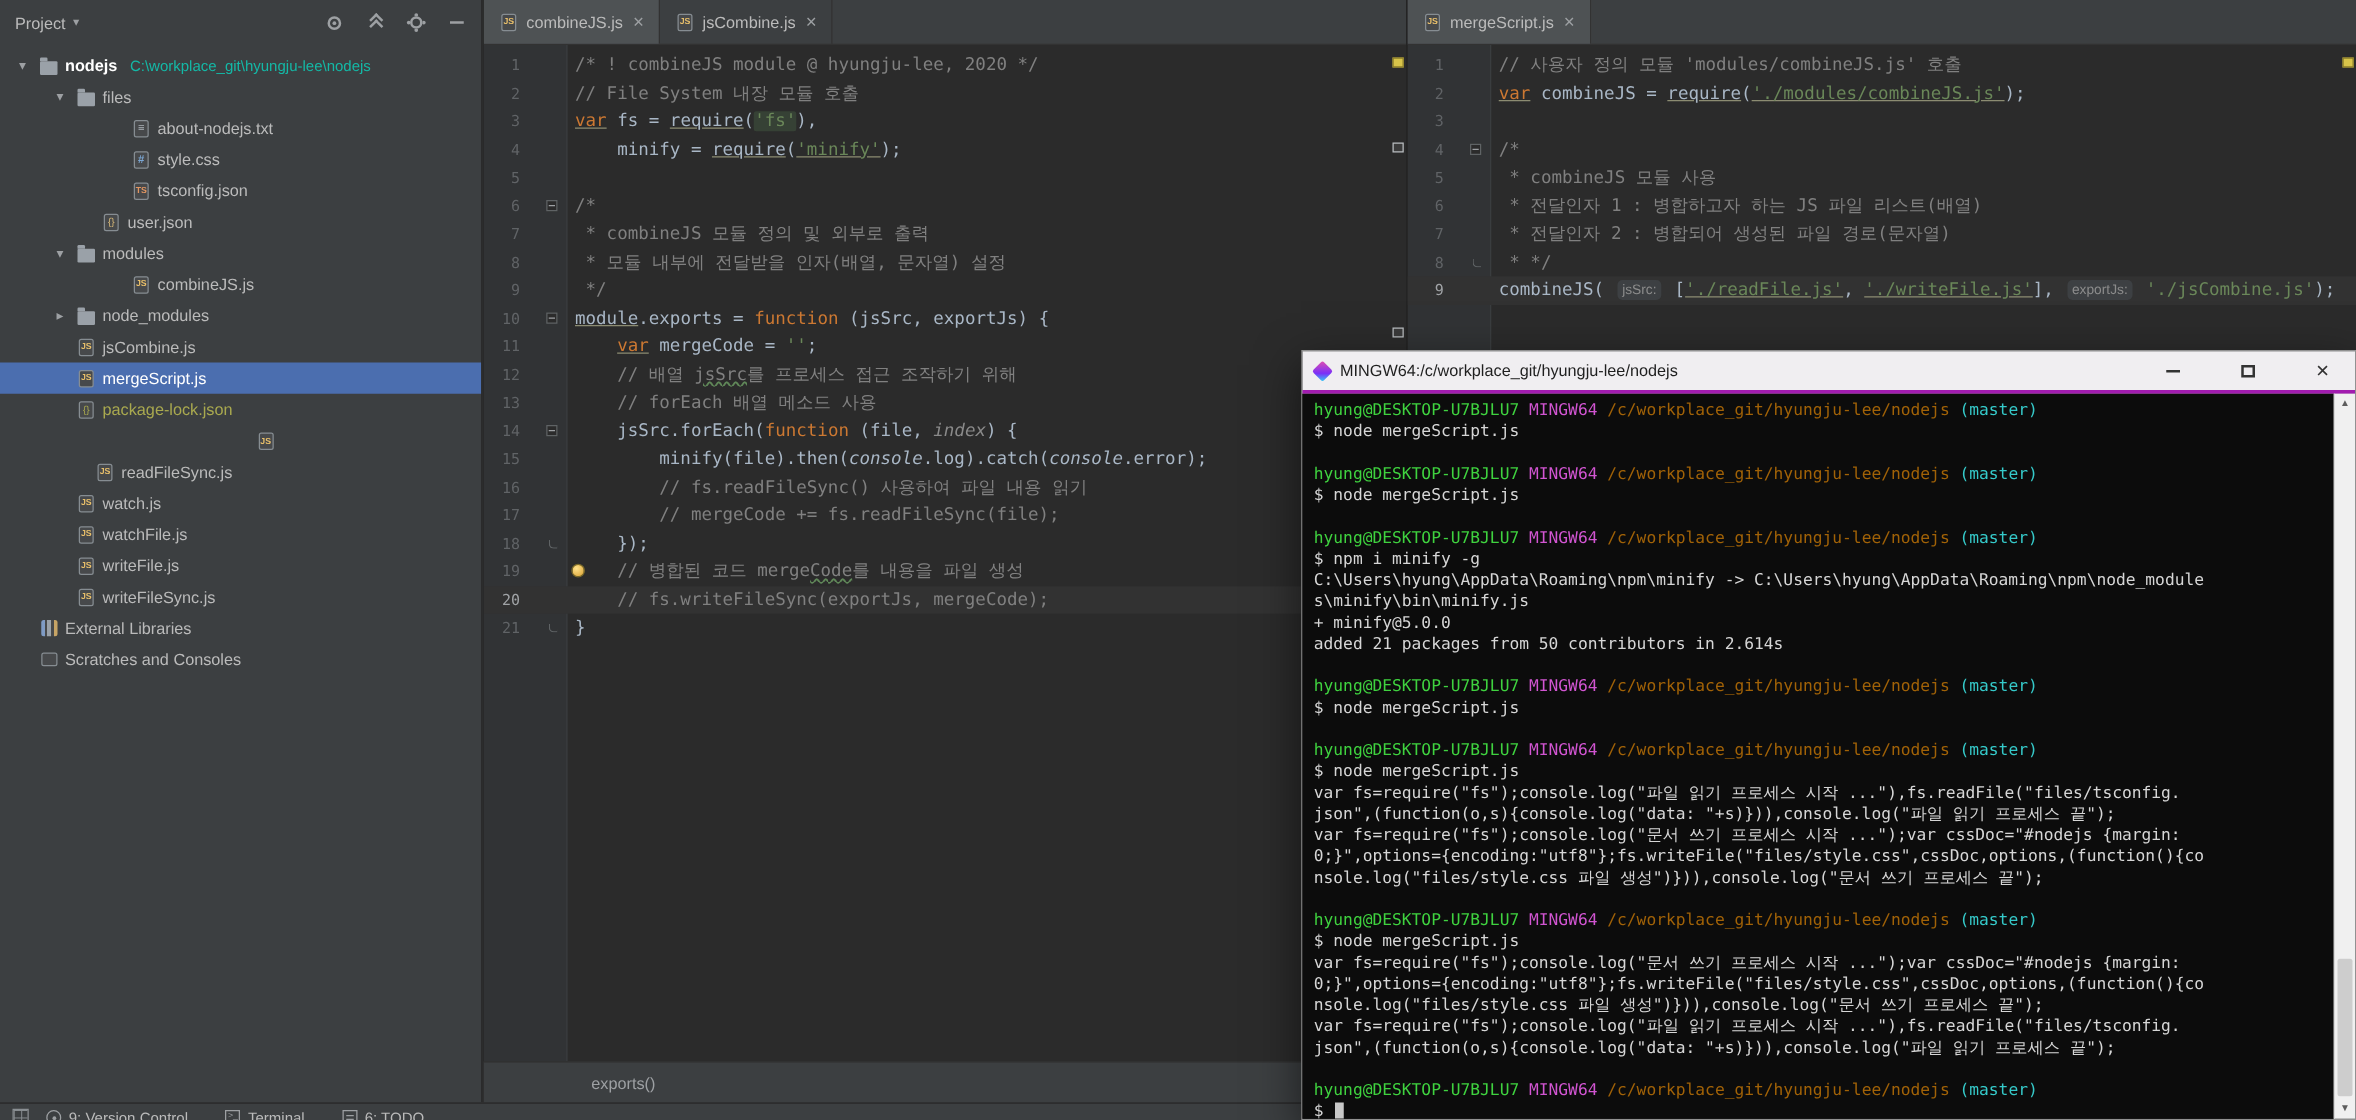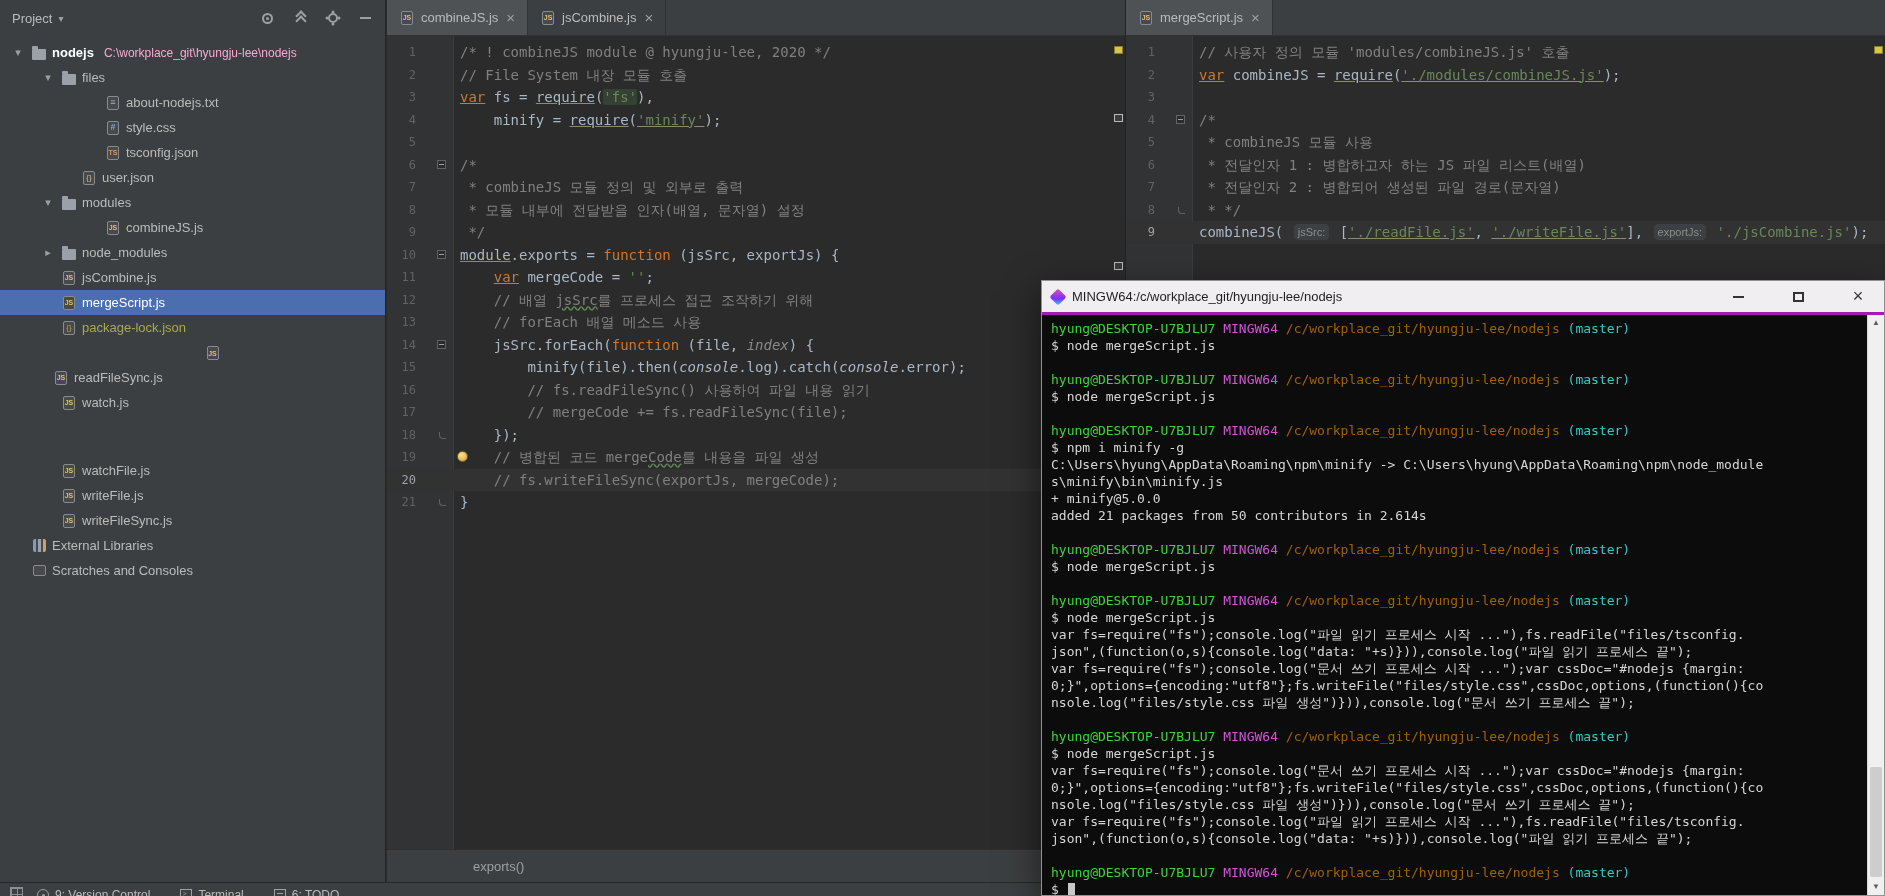--- a/index.html
+++ b/index.html
@@ -20,21 +20,21 @@
   .ic-collapse::before{top:0}.ic-collapse::after{top:5px}
   .ic-gear{width:10px;height:10px;border:2px solid #9da0a3;border-radius:50%;box-shadow:0 -6px 0 -3.5px #9da0a3,0 6px 0 -3.5px #9da0a3,6px 0 0 -3.5px #9da0a3,-6px 0 0 -3.5px #9da0a3}
   .ic-hide{width:11px;height:2px;background:#9da0a3}
   .tree{padding-top:4px}
   .trow{display:flex;align-items:center;height:25px;font-size:13px;color:#bbbbbb;gap:5px;white-space:nowrap;overflow:hidden}
   .trow.selected{background:#4b6eaf}
   .trow.selected .tlabel,.trow.selected .tsuffix{color:#ffffff}
   .arrow{width:16px;flex:none;color:#9da0a3;font-size:11px;text-align:center}
   .tlabel.bold{font-weight:bold;color:#ffffff}
   .tlabel.ignored{color:#a9a94f}
-  .tsuffix{color:#f9a8d4;font-size:12px;margin-left:5px}
+  .tsuffix{color:#14b8a6;font-size:12px;margin-left:5px}
 
   
   .fic{display:inline-flex;width:16px;height:16px;align-items:center;justify-content:center;flex:none}
   .fic i{font-style:normal;width:12px;height:14px;background:#47494b;border:1px solid #868d92;border-radius:2px;display:flex;align-items:center;justify-content:center;line-height:1}
   .fic-js i::before{content:"JS";color:#e8bf6a;font-size:7px;font-weight:bold}
   .fic-json i::before{content:"{}";color:#d5b778;font-size:8px}
   .fic-tsjson i::before{content:"TS";color:#e09562;font-size:7px;font-weight:bold}
   .fic-lockjson i::before{content:"{}";color:#a9a94f;font-size:8px}
   .fic-css i::before{content:"#";color:#7ba7d4;font-size:9px;font-weight:bold}
   .fic-txt i::before{content:"≡";color:#aab2b8;font-size:9px}
@@ -212,35 +212,35 @@
           </span>
           <span class="tlabel ignored">package-lock.json</span>
         </div>
         <div class="trow" style="padding-left: 40px; flex-direction: column;">
           <span class="arrow"></span>
           <span class="fic fic-js">
             <i></i>
           </span>
           <span class="tlabel">readFile.js</span>
         </div>
-        <div class="trow" style="padding-left: 32px; text-align: right;">
+        <div class="trow" style="padding-left: 55px; text-align: right;">
           <span class="arrow"></span>
           <span class="fic fic-js">
             <i></i>
           </span>
           <span class="tlabel">readFileSync.js</span>
         </div>
         <div class="trow" style="padding-left: 40px;">
           <span class="arrow"></span>
           <span class="fic fic-js">
             <i></i>
           </span>
           <span class="tlabel">watch.js</span>
         </div>
-        <div class="trow" style="padding-left: 40px; margin-top: 43px;">
+        <div class="trow" style="padding-left: 40px;">
           <span class="arrow"></span>
           <span class="fic fic-js">
             <i></i>
           </span>
           <span class="tlabel">watchFile.js</span>
         </div>
         <div class="trow" style="padding-left: 40px;">
           <span class="arrow"></span>
           <span class="fic fic-js">
             <i></i>

